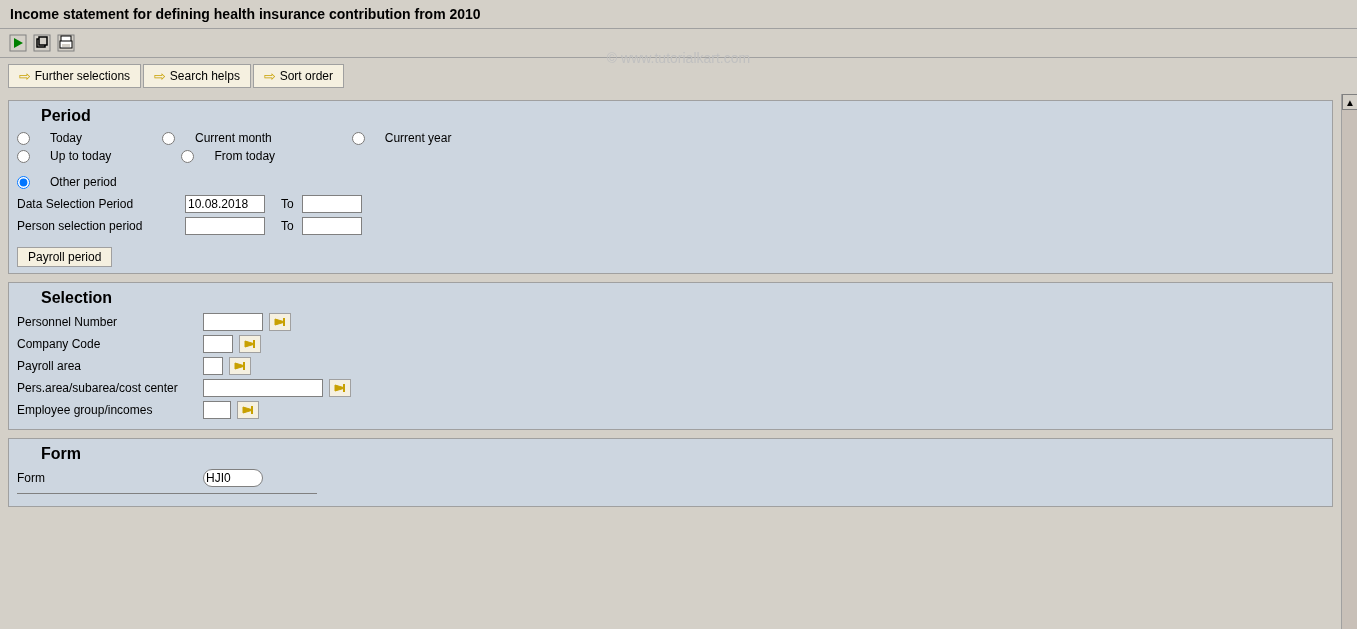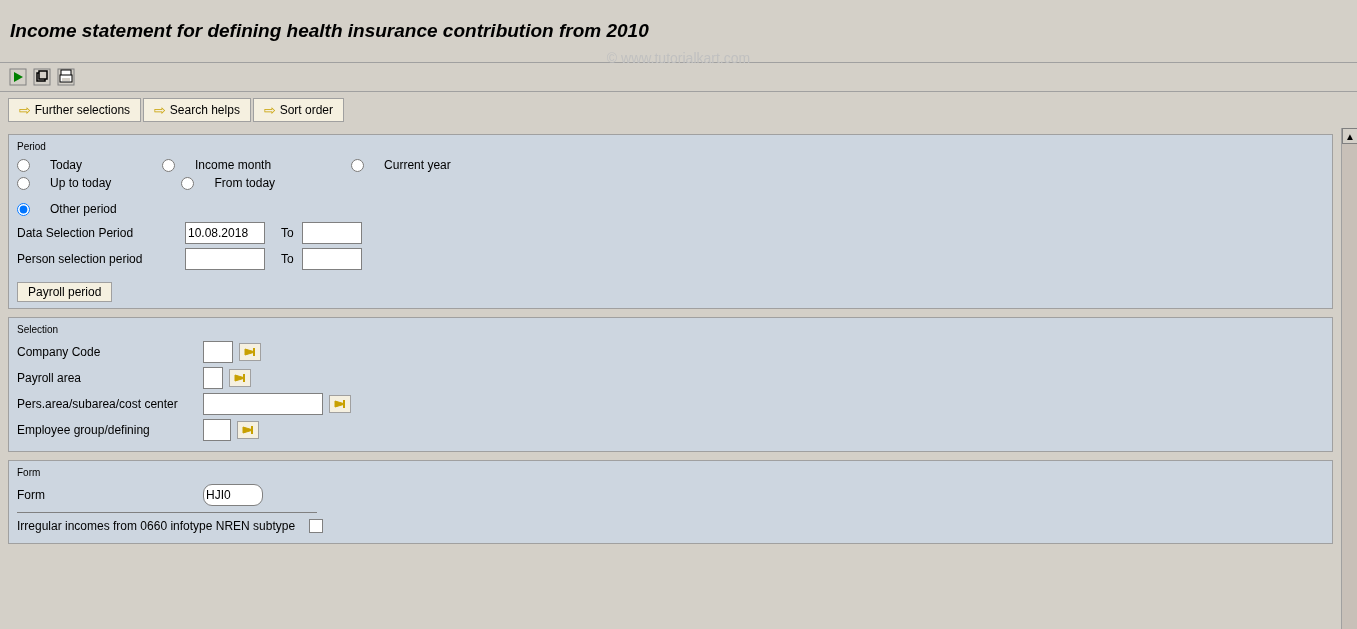--- a/index.html
+++ b/index.html
@@ -7,24 +7,23 @@
       font-family: Arial, sans-serif;
       font-size: 12px;
       background: #d4d0c8;
       color: #000;
       width: 1357px;
       min-height: 629px;
       overflow-x: hidden;
     }
     .title-bar {
       background: #d4d0c8;
-      padding: 20px 10px;
+      padding: 6px 10px;
       font-weight: bold;
-      font-style: italic;
-      font-size: 19px;
+      font-size: 14px;
       border-bottom: 1px solid #a0a0a0;
     }
     .toolbar {
       background: #d4d0c8;
       padding: 4px 8px;
       display: flex;
       align-items: center;
       border-bottom: 1px solid #a0a0a0;
       gap: 4px;
     }
@@ -65,23 +64,24 @@
       color: #c8a000;
       font-size: 14px;
     }
     .section-box {
       background: #cdd6e0;
       border: 1px solid #a0a0a0;
       margin-bottom: 8px;
       padding: 6px 8px;
     }
     .section-title {
-      font-weight: normal;
+      font-weight: bold;
       margin-bottom: 6px;
-      font-size: 10px;
+      font-size: 16px;
+      margin-left: 24px;
     }
     .radio-row {
       display: flex;
       gap: 20px;
       align-items: center;
     }
     .radio-item {
       display: flex;
       align-items: center;
       gap: 20px;
@@ -93,21 +93,21 @@
       margin-top: 4px;
     }
     .field-label {
       width: 150px;
       text-align: left;
     }
     input[type="text"] {
       background: #fff;
       border: 1px solid #808080;
       font-size: 12px;
-      padding: 10px 2px;
+      padding: 2px 2px;
       height: 18px;
     }
     .payroll-btn {
       background: #f5f0e0;
       border: 1px solid #a0a0a0;
       padding: 2px 10px;
       cursor: pointer;
       font-size: 12px;
       margin-top: 4px;
     }
@@ -206,21 +206,21 @@
     <div class="section-box">
       <div class="section-title">Period</div>
 
       <div class="radio-row" style="margin-bottom:4px;">
         <div class="radio-item">
           <input type="radio" name="period" id="r-today" style="">
           <label for="r-today">Today</label>
         </div>
         <div class="radio-item" style="margin-left:60px;">
           <input type="radio" name="period" id="r-cm" style="">
-          <label for="r-cm">Income month</label>
+          <label for="r-cm">Current month</label>
         </div>
         <div class="radio-item" style="margin-left:60px;">
           <input type="radio" name="period" id="r-cy" style="">
           <label for="r-cy">Current year</label>
         </div>
       </div>
       <div class="radio-row" style="margin-bottom:12px;">
         <div class="radio-item">
           <input type="radio" name="period" id="r-utt" style="">
           <label for="r-utt">Up to today</label>
@@ -253,20 +253,31 @@
       <div style="margin-top:8px;">
         <button class="payroll-btn">
           <span>Payroll period</span>
         </button>
       </div>
     </div>
 
     <div class="section-box">
       <div class="section-title">Selection</div>
 
+      <div class="selection-row">
+        <span style="width:180px;">Personnel Number</span>
+        <input type="text" style="width: 60px;" value="">
+        <div class="arrow-btn">
+          <svg width="14" height="12" viewBox="0 0 14 12">
+              <rect x="0" y="0" width="14" height="12" fill="#f5f0e0"></rect>
+              <polygon points="2,3 12,6 2,9" fill="#c8a000" stroke="#c8a000"></polygon>
+              <rect x="10" y="2" width="2" height="8" fill="#c8a000"></rect>
+            </svg>
+        </div>
+      </div>
 
 
       <div class="selection-row">
         <span style="width:180px;">Company Code</span>
         <input type="text" style="width: 30px;" value="">
         <div class="arrow-btn">
           <svg width="14" height="12" viewBox="0 0 14 12">
               <rect x="0" y="0" width="14" height="12" fill="#f5f0e0"></rect>
               <polygon points="2,3 12,6 2,9" fill="#c8a000" stroke="#c8a000"></polygon>
               <rect x="10" y="2" width="2" height="8" fill="#c8a000"></rect>
@@ -292,44 +303,40 @@
         <div class="arrow-btn">
           <svg width="14" height="12" viewBox="0 0 14 12">
               <rect x="0" y="0" width="14" height="12" fill="#f5f0e0"></rect>
               <polygon points="2,3 12,6 2,9" fill="#c8a000" stroke="#c8a000"></polygon>
               <rect x="10" y="2" width="2" height="8" fill="#c8a000"></rect>
             </svg>
         </div>
       </div>
 
       <div class="selection-row">
-        <span style="width:180px;">Employee group/defining</span>
+        <span style="width:180px;">Employee group/incomes</span>
         <input type="text" style="width: 28px;" value="">
         <div class="arrow-btn">
           <svg width="14" height="12" viewBox="0 0 14 12">
               <rect x="0" y="0" width="14" height="12" fill="#f5f0e0"></rect>
               <polygon points="2,3 12,6 2,9" fill="#c8a000" stroke="#c8a000"></polygon>
               <rect x="10" y="2" width="2" height="8" fill="#c8a000"></rect>
             </svg>
         </div>
       </div>
     </div>
 
 
     <div class="section-box">
       <div class="section-title">Form</div>
       <div class="selection-row">
         <span style="width:180px;">Form</span>
         <input type="text" style="width: 60px; border-radius: 9px;" value="HJI0">
       </div>
       <hr class="divider-line" style="width:300px; margin-left:0; margin-top:6px; margin-bottom:6px;">
-      <div class="selection-row">
-        <span style="margin-right:8px;">Irregular incomes from 0660 infotype NREN subtype</span>
-        <div class="checkbox-item" style="cursor:pointer;"></div>
-      </div>
     </div>
 
   </div>
 
   <div style="width:16px; background:#d4d0c8; border-left:1px solid #a0a0a0; display:flex; flex-direction:column; min-height:629px;">
     <div class="scroll-arrow">▲</div>
     <div style="flex:1; background:#c8c0b8;"></div>
 
   </div>
 </div>

